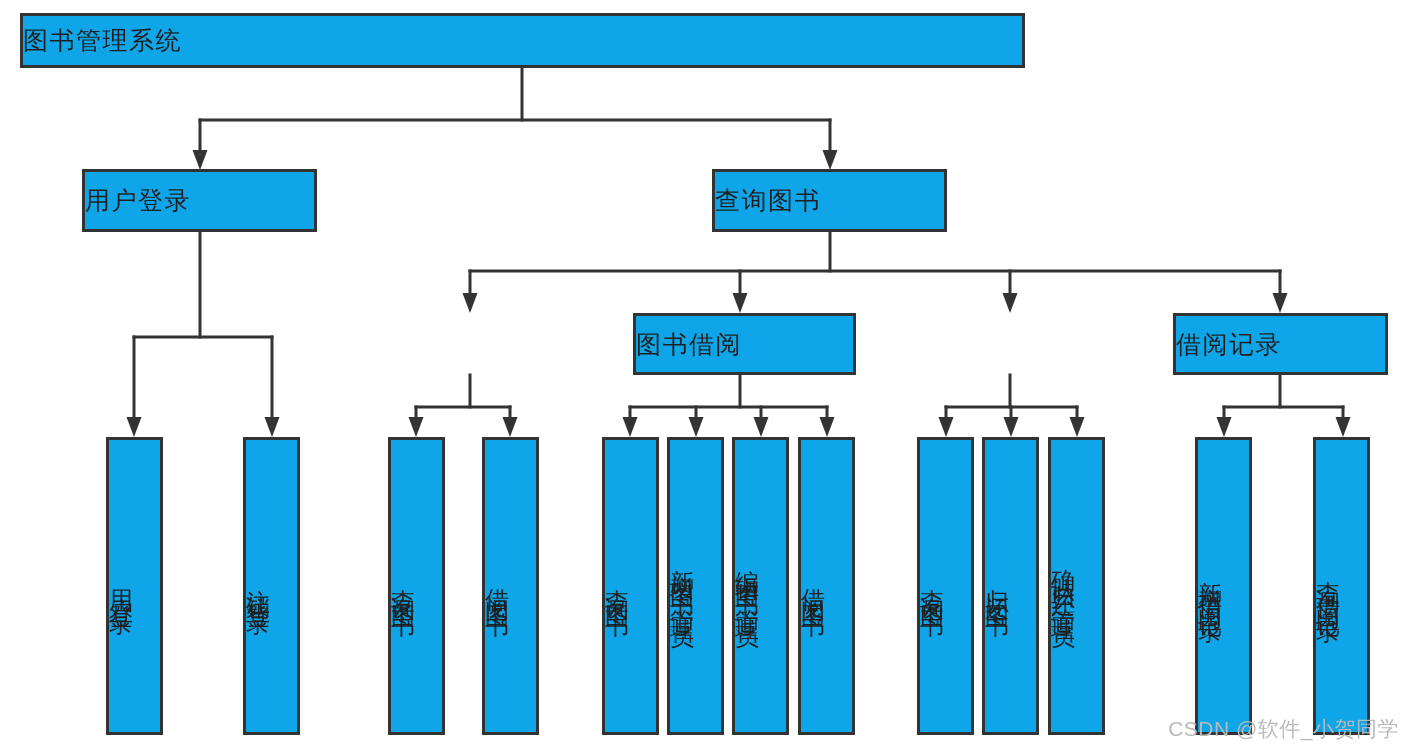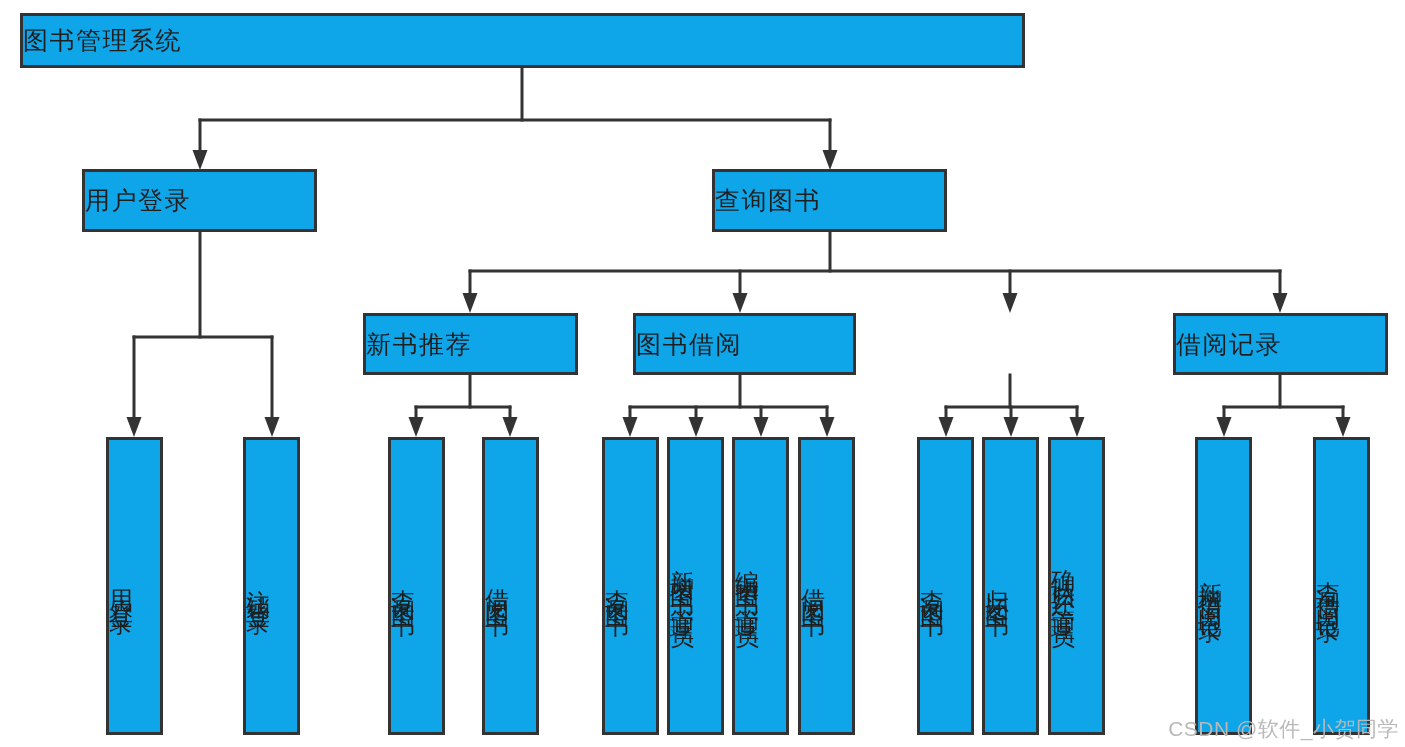--- a/index.html
+++ b/index.html
@@ -128,23 +128,20 @@
     <span class="hlabel">图书管理系统</span>
   </div>
 
   <div class="box" style="left:82px; top:169px; width:235px; height:63px;">
     <span class="hlabel">用户登录</span>
   </div>
   <div class="box" style="left:712px; top:169px; width:235px; height:63px;">
     <span class="hlabel">查询图书</span>
   </div>
 
-  <div class="box" style="left:363px; top:313px; width:215px; height:62px;">
-    <span class="hlabel">新书推荐</span>
-  </div>
   <div class="box" style="left:633px; top:313px; width:223px; height:62px;">
     <span class="hlabel">图书借阅</span>
   </div>
   <div class="box" style="left:1173px; top:313px; width:215px; height:62px;">
     <span class="hlabel">借阅记录</span>
   </div>
 
   <div class="box vbox" style="left:106px;">
     <span class="vtext">用户登录</span>
   </div>

